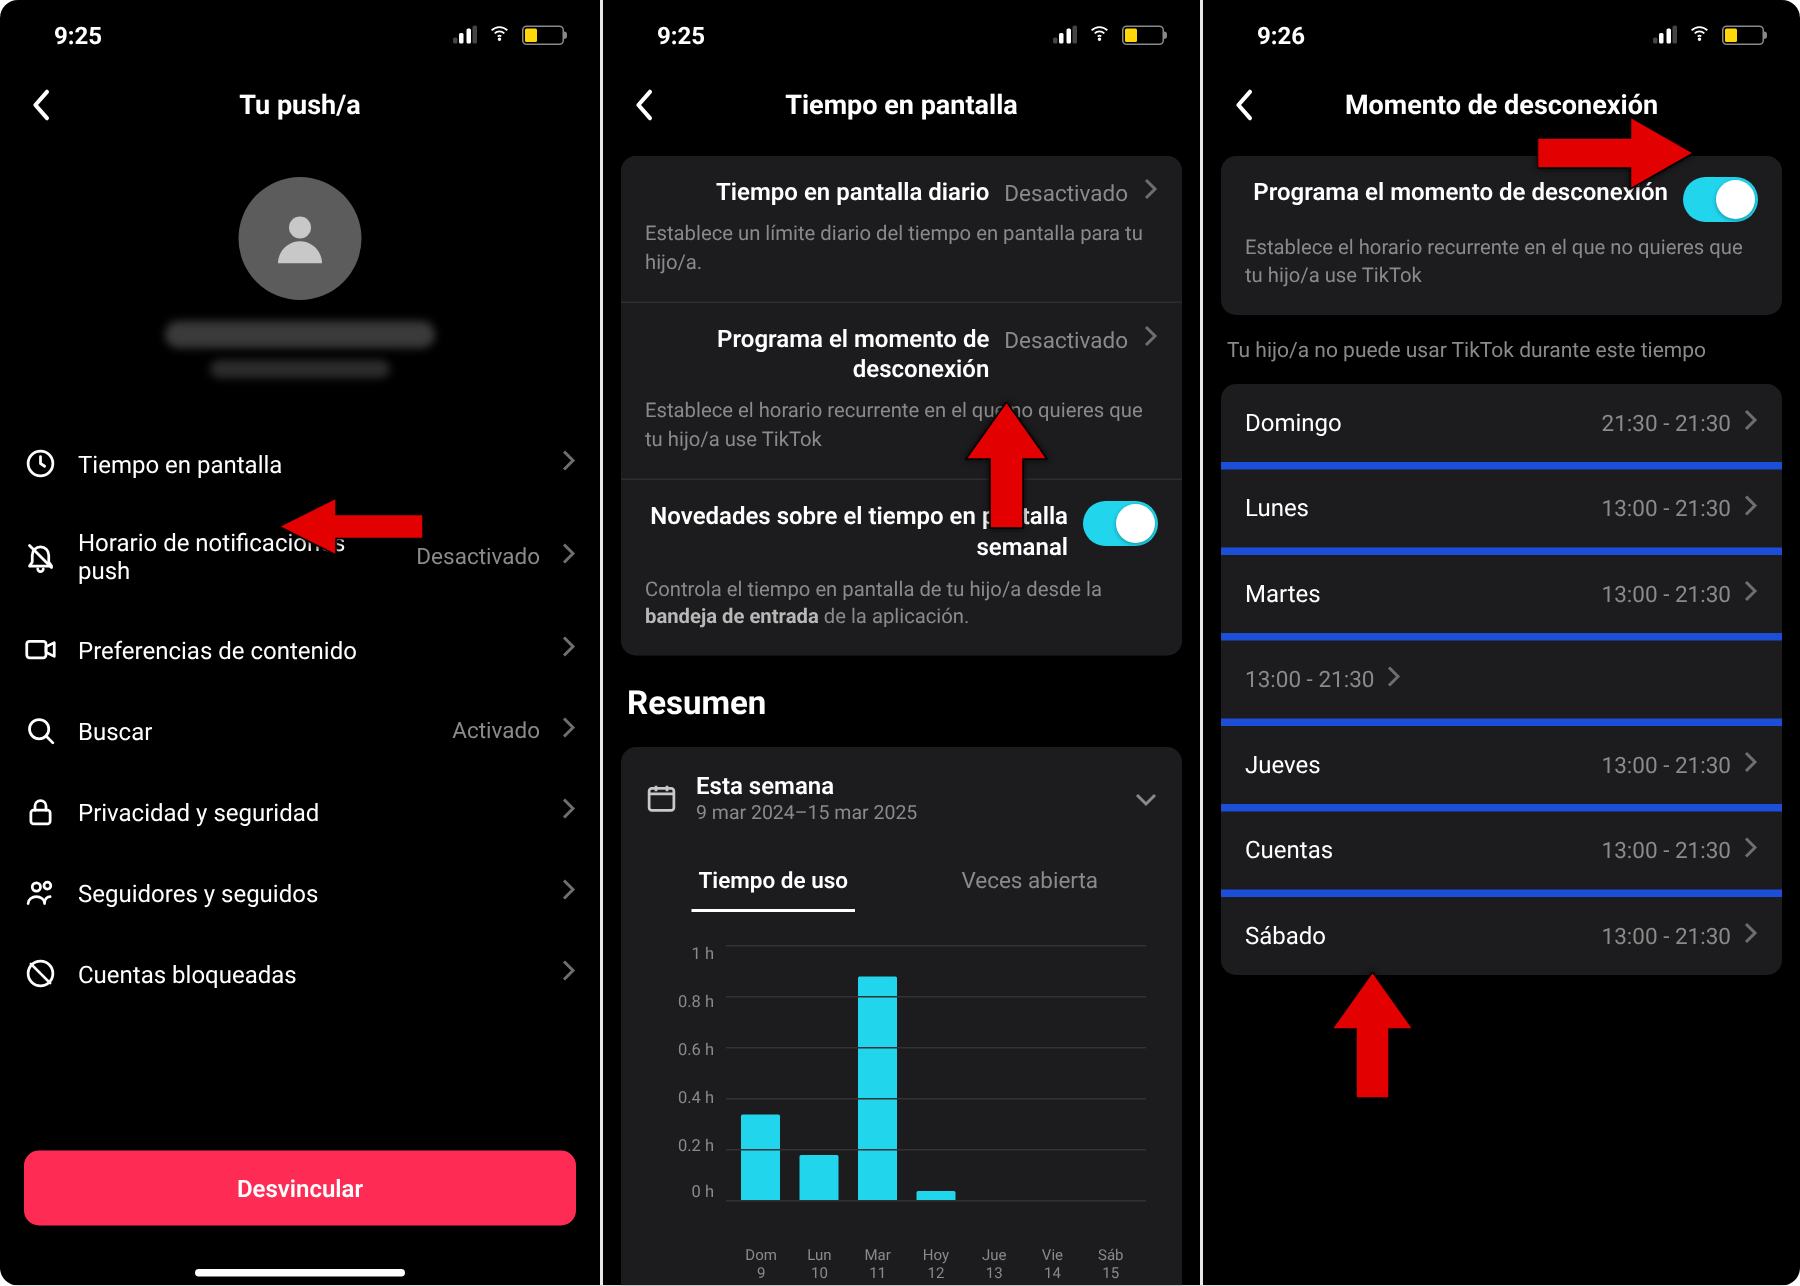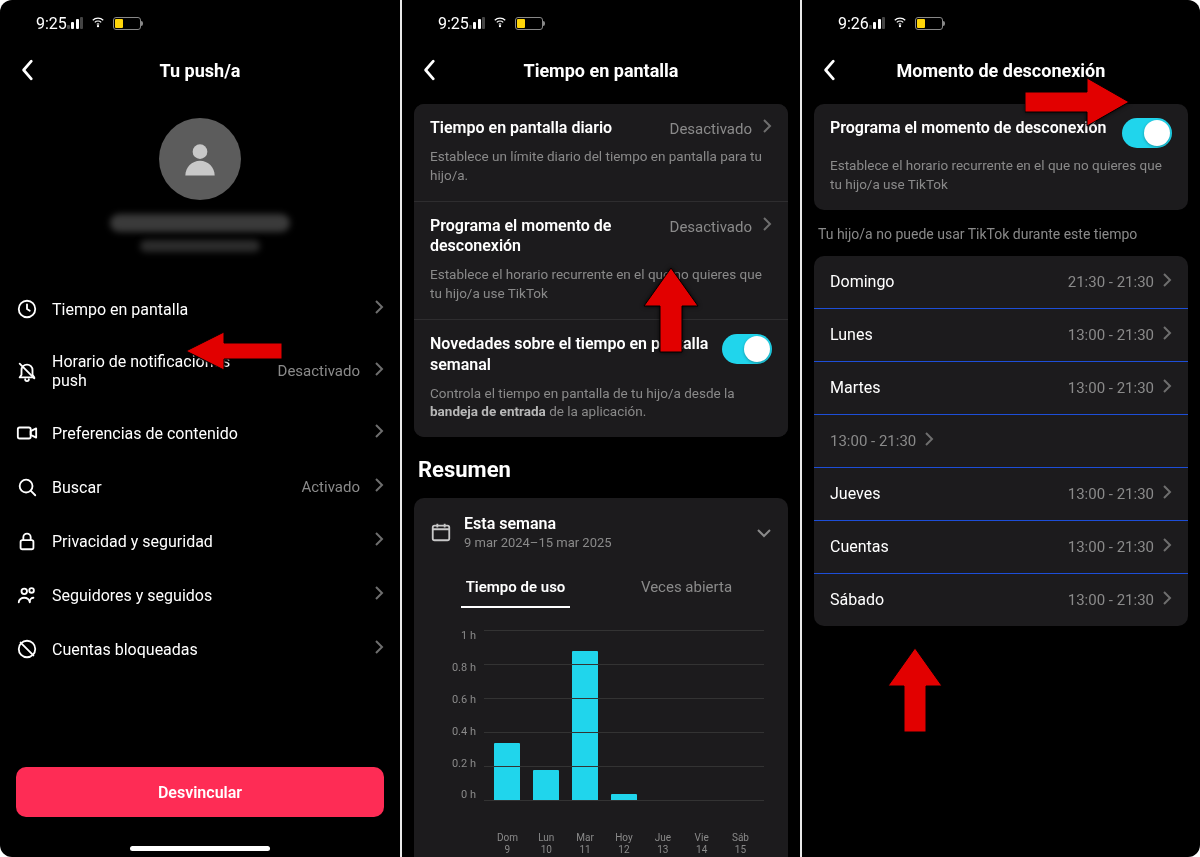--- a/index.html
+++ b/index.html
@@ -2,21 +2,21 @@
 <html><head>
 <meta charset="utf-8">
 <style>
   * { margin: 0; padding: 0; box-sizing: border-box; font-family: -apple-system, BlinkMacSystemFont, "Segoe UI", Roboto, sans-serif; }
   body { background: #fff; display: flex; justify-content: center; }
   .triptych { display: flex; width: 1200px; height: 857px; background: #fff; border-radius: 12px; overflow: hidden; }
   .phone { width: 400px; height: 857px; background: #000; position: relative; color: #fff; overflow: hidden; }
   .phone + .phone { border-left: 2px solid #e8e8e8; }
 
   
-  .status-bar { height: 46px; display: flex; align-items: center; justify-content: flex-start; padding: 0 24px 0 36px; font-size: 16px; font-weight: 400; }
+  .status-bar { height: 46px; display: flex; align-items: center; justify-content: space-between; padding: 0 24px 0 36px; font-size: 16px; font-weight: 700; }
   .status-right { display: flex; align-items: center; gap: 6px; }
   .sig-bars { display: flex; align-items: flex-end; gap: 1.5px; height: 12px; }
   .sig-bars span { width: 3px; background: #444; border-radius: 1px; }
   .sig-bars span:nth-child(1){height:4px} .sig-bars span:nth-child(2){height:7px;background:#fff} .sig-bars span:nth-child(3){height:10px;background:#fff} .sig-bars span:nth-child(4){height:12px}
   .wifi-icon svg { width: 18px; height: 14px; }
   .battery { width: 28px; height: 13px; border: 1px solid #888; border-radius: 3px; position: relative; }
   .battery::after { content: ""; position: absolute; right: -3px; top: 3px; width: 2px; height: 5px; background: #888; border-radius: 0 2px 2px 0; }
   .battery .fill { position: absolute; left: 1px; top: 1px; bottom: 1px; width: 8px; background: #ffd60a; border-radius: 1px; }
 
   
@@ -37,21 +37,21 @@
   .setting-row .stat { color: #8a8a8a; font-size: 15px; }
   .row-icon { width: 22px; height: 22px; display:flex; align-items:center; justify-content:center; color:#fff; }
   .chev { color: #6e6e6e; }
 
   .unlink-btn { position: absolute; left: 16px; right: 16px; bottom: 40px; height: 50px; background: #fe2c55; border-radius: 10px; display:flex; align-items:center; justify-content:center; font-size: 16px; font-weight: 600; color:#fff; }
   .home-ind { position: absolute; left: 50%; transform: translateX(-50%); bottom: 6px; width: 140px; height: 5px; background: #fff; border-radius: 3px; }
 
   
   .scroll-area { padding: 0 12px; }
   .card { background: #1c1b1d; border-radius: 10px; padding: 14px 16px 16px; margin-top: 10px; }
-  .card-row { display: flex; align-items: flex-start; gap: 10px; }
+  .card-row { display: flex; align-items: flex-start; gap: 10px; text-align: right; }
   .card-row .titlecol { flex: 1; }
   .card-title { font-size: 16px; font-weight: 600; color: #fff; line-height: 1.3; }
   .card-stat { color: #8a8a8a; font-size: 15px; white-space: nowrap; margin-top: 2px; }
   .card-desc { color: #8a8a8a; font-size: 13.5px; margin-top: 8px; line-height: 1.4; }
   .card-desc b { color: #b8b8b8; }
   .card-group { background:#1c1b1d; border-radius:10px; margin-top:10px; overflow:hidden; }
   .card-group .card { border-radius:0; margin-top:0; }
   .card-group .card + .card { border-top: 1px solid #2e2d2f; }
 
   .toggle { width: 50px; height: 30px; border-radius: 15px; position: relative; flex-shrink: 0; }
@@ -80,21 +80,21 @@
   .grid-line { position:absolute; left:0; right:0; height:1px; background:#333; }
   .bars { position:absolute; left:0; right:0; bottom:0; top:0; display:flex; align-items:flex-end; justify-content:space-around; padding: 0 4px; }
   .bar { width: 26px; background:#20d5ec; border-radius: 1px 1px 0 0; }
   .x-axis { display:flex; justify-content:space-around; padding: 6px 4px 0 50px; }
   .x-lbl { font-size:10px; color:#8a8a8a; text-align:center; width:30px; line-height:1.2; }
 
   
   .info-text { color:#8a8a8a; font-size:14px; padding: 16px 16px 8px; }
   .day-list { background:#1c1b1d; border-radius:10px; margin: 6px 12px 0; overflow:hidden; }
   .day-row { display:flex; align-items:center; padding: 16px 16px; font-size:16px; }
-  .day-row + .day-row { border-top: 1px solid #1d4ed8; }
+  .day-row + .day-row { border-top: 5px solid #1d4ed8; }
   .day-row .day { flex:1; color:#fff; }
   .day-row .tm  { color:#8a8a8a; font-size:15px; margin-right:8px; }
 
   
   .arrow { position:absolute; pointer-events:none; filter: drop-shadow(0 0 2px rgba(0,0,0,.8)); }
 </style>
 </head>
 <body>
 
 <div class="triptych">

